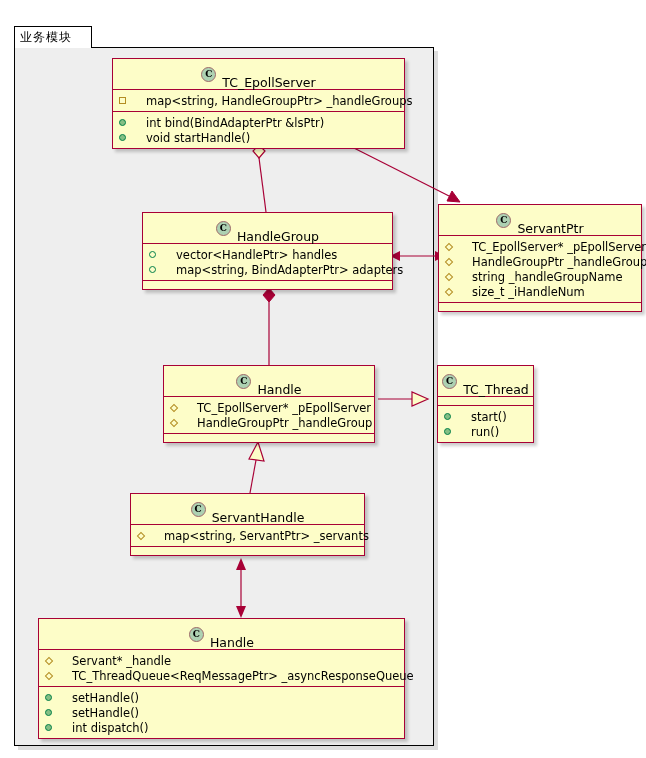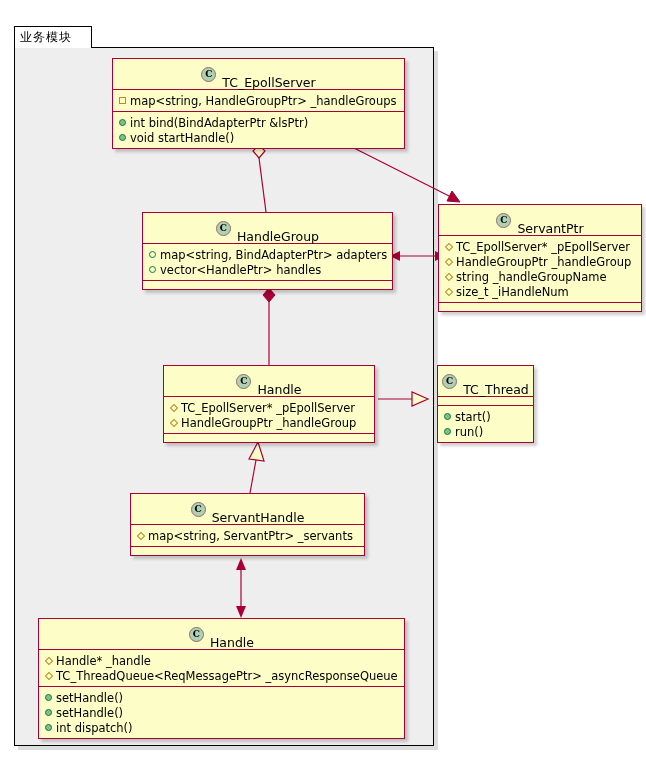--- a/index.html
+++ b/index.html
@@ -110,21 +110,21 @@
   .uml-section.last {
     border-bottom: none;
   }
   .uml-section.empty {
     height: 8px;
     padding: 0;
   }
   .uml-row {
     display: flex;
     align-items: center;
-    gap: 2px;
+    gap: 18px;
     padding: 0 6px;
     height: 15px;
     font-size: 11.5px;
     color: #000000;
     white-space: nowrap;
     font-family: "DejaVu Sans", sans-serif;
   }
   .vis {
     display: inline-block;
     width: 9px;
@@ -255,25 +255,25 @@
   </div>
 
   <div class="uml-class" style="left:142px; top:212px; width:251px;">
     <div class="uml-header">
       <span class="class-circle">C</span>
       <span class="class-title">HandleGroup</span>
     </div>
     <div class="uml-section">
       <div class="uml-row">
         <span class="vis vis-public-hollow"></span>
+        <span>vector&lt;HandlePtr&gt; handles</span>
+      </div>
+      <div class="uml-row">
+        <span class="vis vis-public-hollow"></span>
         <span>map&lt;string, BindAdapterPtr&gt; adapters</span>
-      </div>
-      <div class="uml-row">
-        <span class="vis vis-public-hollow"></span>
-        <span>vector&lt;HandlePtr&gt; handles</span>
       </div>
     </div>
     <div class="uml-section last empty"></div>
   </div>
 
   <div class="uml-class" style="left:438px; top:204px; width:204px;">
     <div class="uml-header">
       <span class="class-circle">C</span>
       <span class="class-title">ServantPtr</span>
     </div>
@@ -349,21 +349,21 @@
   </div>
 
   <div class="uml-class" style="left:38px; top:618px; width:367px;">
     <div class="uml-header">
       <span class="class-circle">C</span>
       <span class="class-title">Handle</span>
     </div>
     <div class="uml-section">
       <div class="uml-row">
         <span class="vis vis-protected"></span>
-        <span>Handle* _handle</span>
+        <span>Servant* _handle</span>
       </div>
       <div class="uml-row">
         <span class="vis vis-protected"></span>
         <span>TC_ThreadQueue&lt;ReqMessagePtr&gt; _asyncResponseQueue</span>
       </div>
     </div>
     <div class="uml-section last">
       <div class="uml-row">
         <span class="vis vis-public-filled"></span>
         <span>setHandle()</span>

